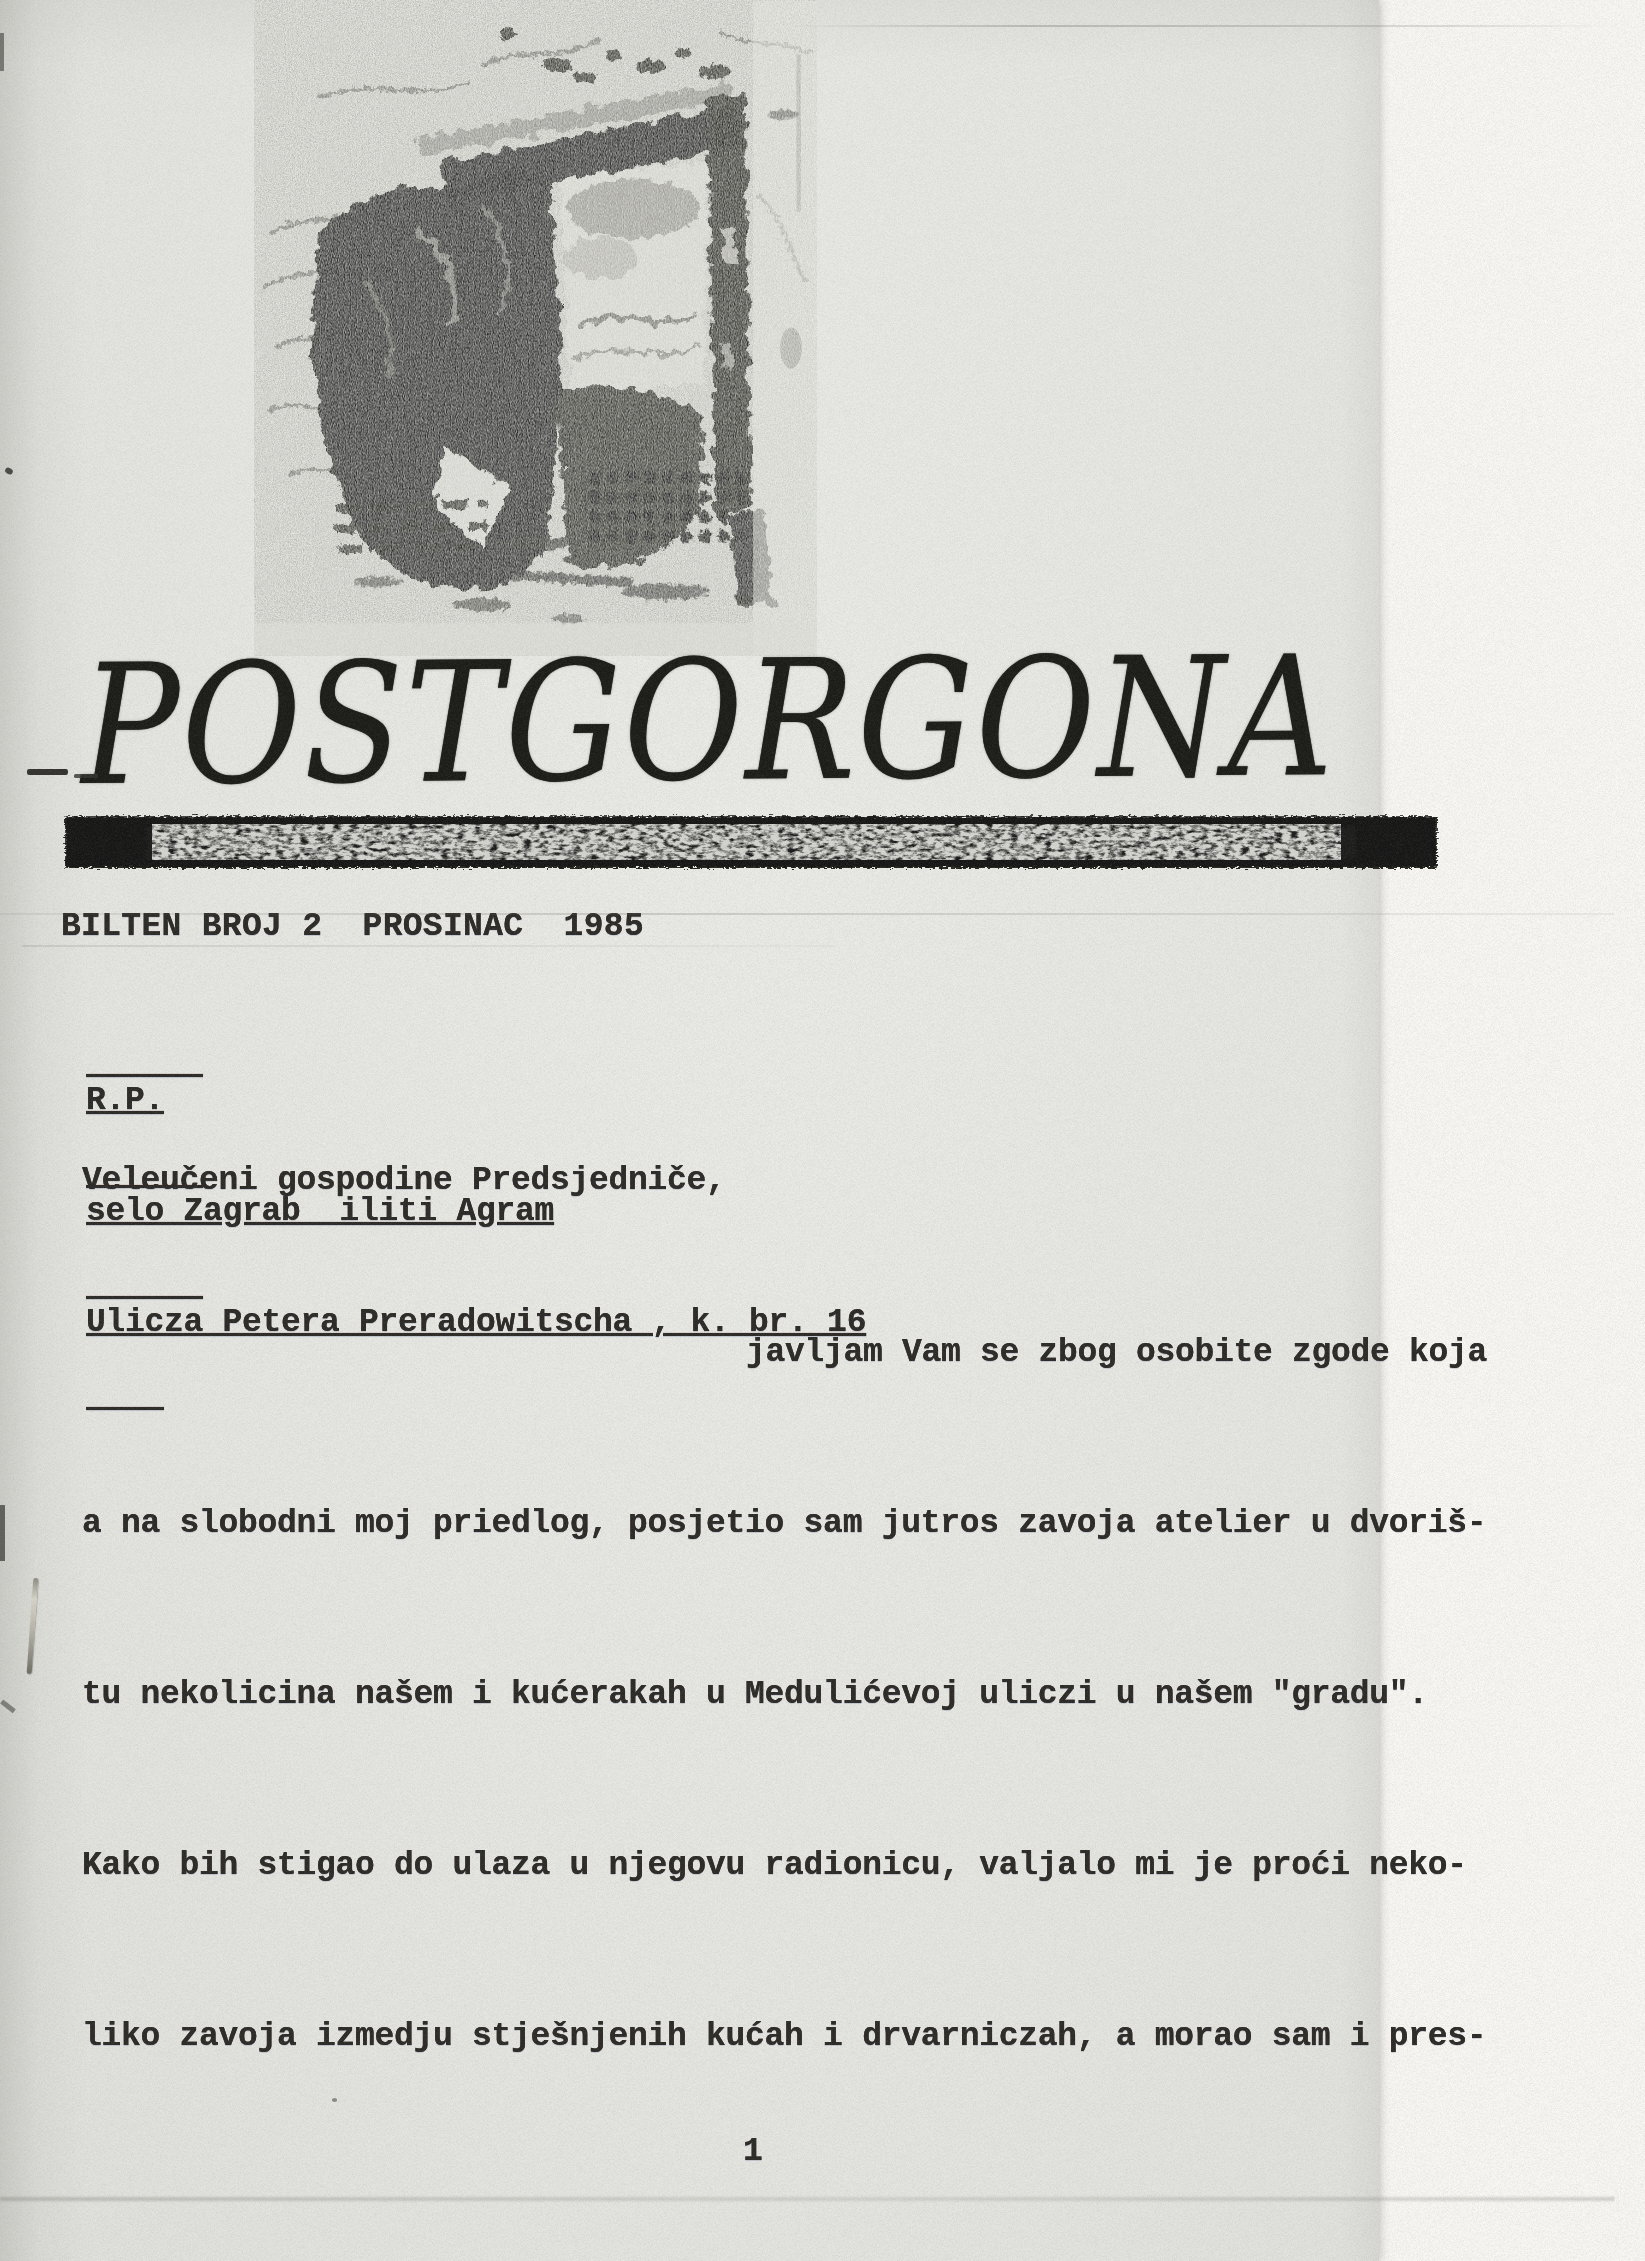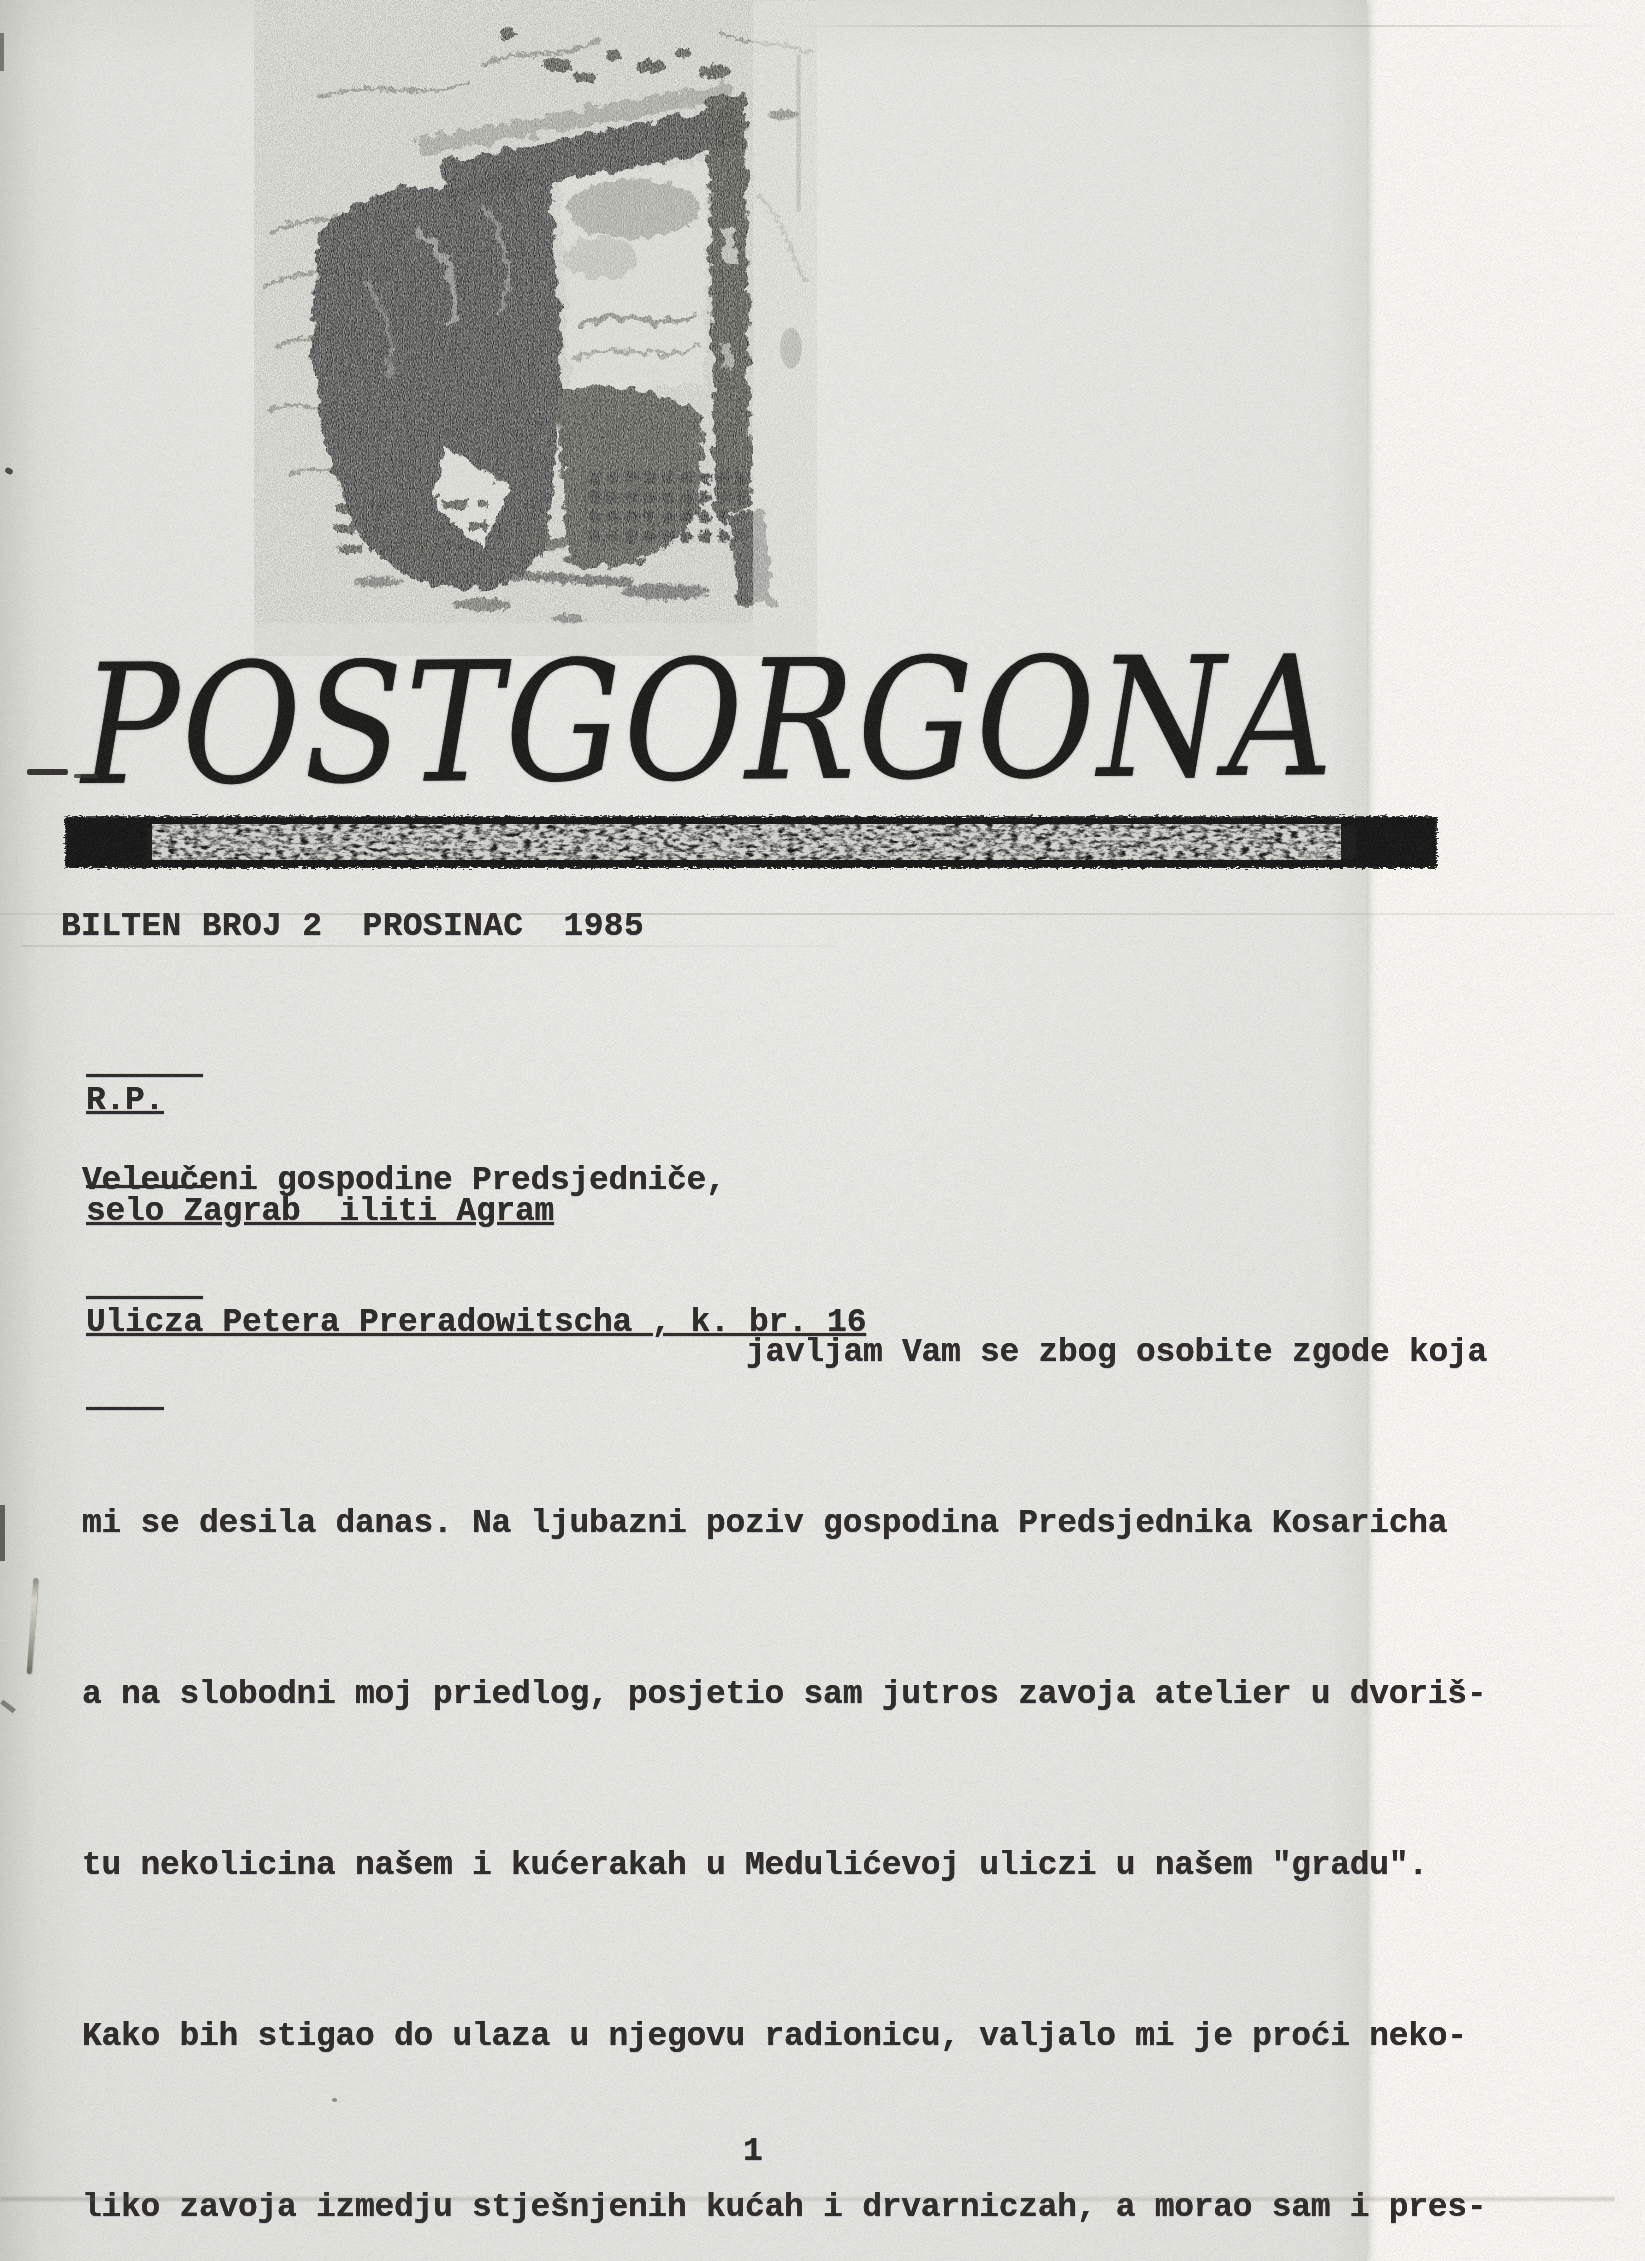--- a/index.html
+++ b/index.html
@@ -10,20 +10,21 @@
   }
   
   .paper {
     position:absolute; left:0; top:0; width:1367px; height:2261px;
     background:
       linear-gradient(90deg, rgba(110,112,102,0.20) 0px, rgba(110,112,102,0.06) 38px, rgba(110,112,102,0) 87px),
       linear-gradient(270deg, rgba(140,140,130,0.10) 0px, rgba(0,0,0,0) 38px),
       linear-gradient(180deg, rgba(120,120,110,0.07) 0px, rgba(0,0,0,0) 65px),
       radial-gradient(ellipse at 55% 38%, #ebece7 0%, #e6e7e2 55%, #e0e1dc 100%);
     box-shadow: 2.2px 0 8.7px rgba(90,90,80,0.35);
+    padding-left: 12px;
   }
   
   .tw {
     position:absolute; white-space:pre; color:#2b2a27;
     font-family:"Liberation Mono", monospace; font-weight:bold;
     font-size:33px; letter-spacing:-0.3px;
     text-shadow: 0 -0.5px 0 rgba(150,70,60,0.28), 0 1.1px 0.5px rgba(70,85,145,0.22), 0 0 0.5px rgba(43,42,39,0.9);
     filter: blur(0.2px);
     margin-top: 24px;
   }
@@ -219,21 +220,20 @@
     <div class="tw address">
       <div>R.P.</div>
       <div>selo Zagrab  iliti Agram</div>
       <div>Ulicza Petera Preradowitscha , k. br. 16</div>
     </div>
 
     <div class="tw salutation">Veleučeni gospodine Predsjedniče,</div>
 
     <div class="tw letter-body">
       <div class="bl first">javljam Vam se zbog osobite zgode koja</div>
-      <div class="bl">mi se desila danas. Na ljubazni poziv gospodina Predsjednika Kosaricha</div>
       <div class="bl">a na slobodni moj priedlog, posjetio sam jutros zavoja atelier u dvoriš-</div>
       <div class="bl">tu nekolicina našem i kućerakah u Medulićevoj uliczi u našem "gradu".</div>
       <div class="bl">Kako bih stigao do ulaza u njegovu radionicu, valjalo mi je proći neko-</div>
       <div class="bl">liko zavoja izmedju stješnjenih kućah i drvarniczah, a morao sam i pres-</div>
       
       
       
       
       
       

